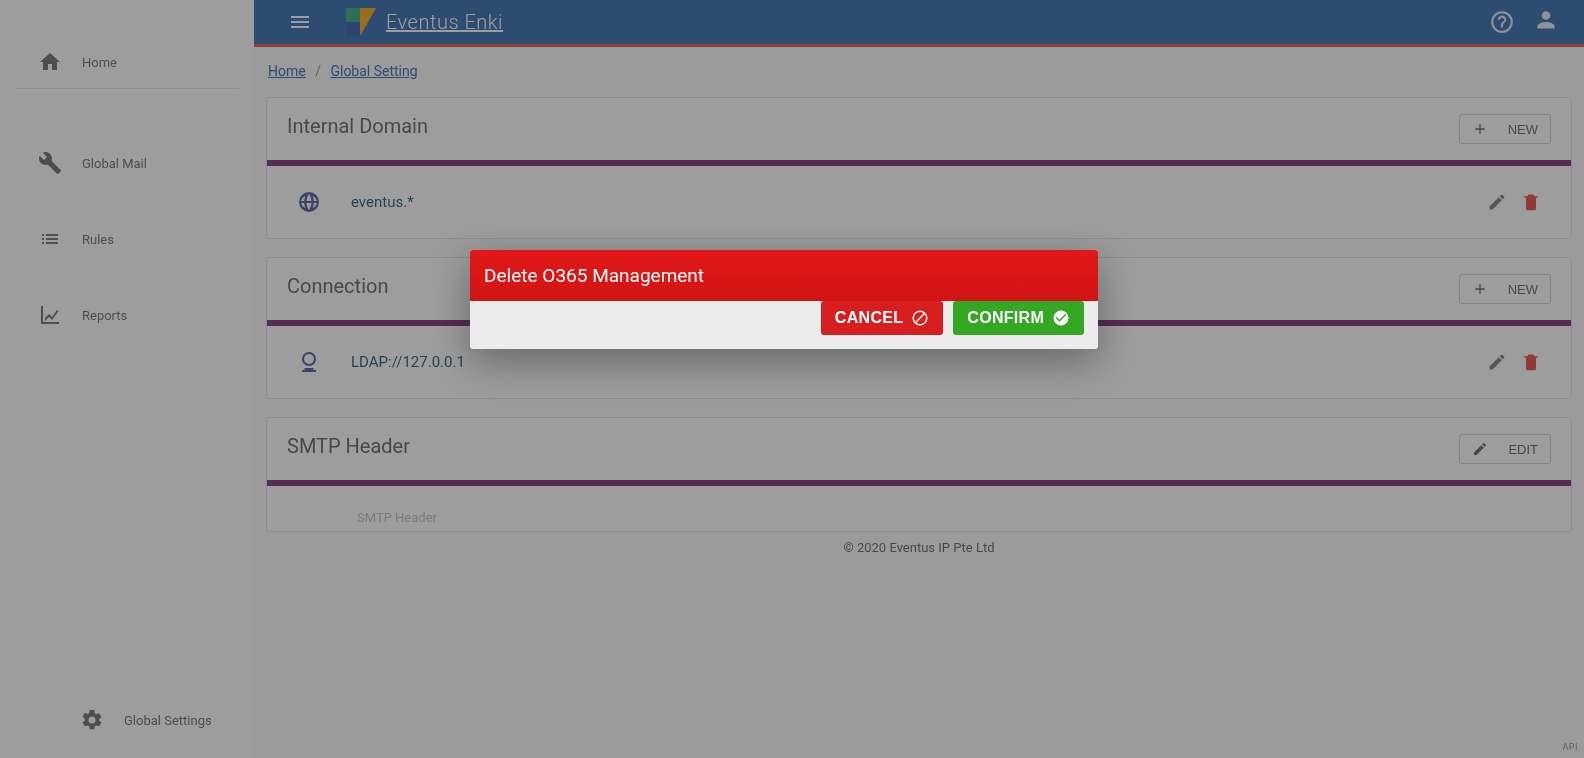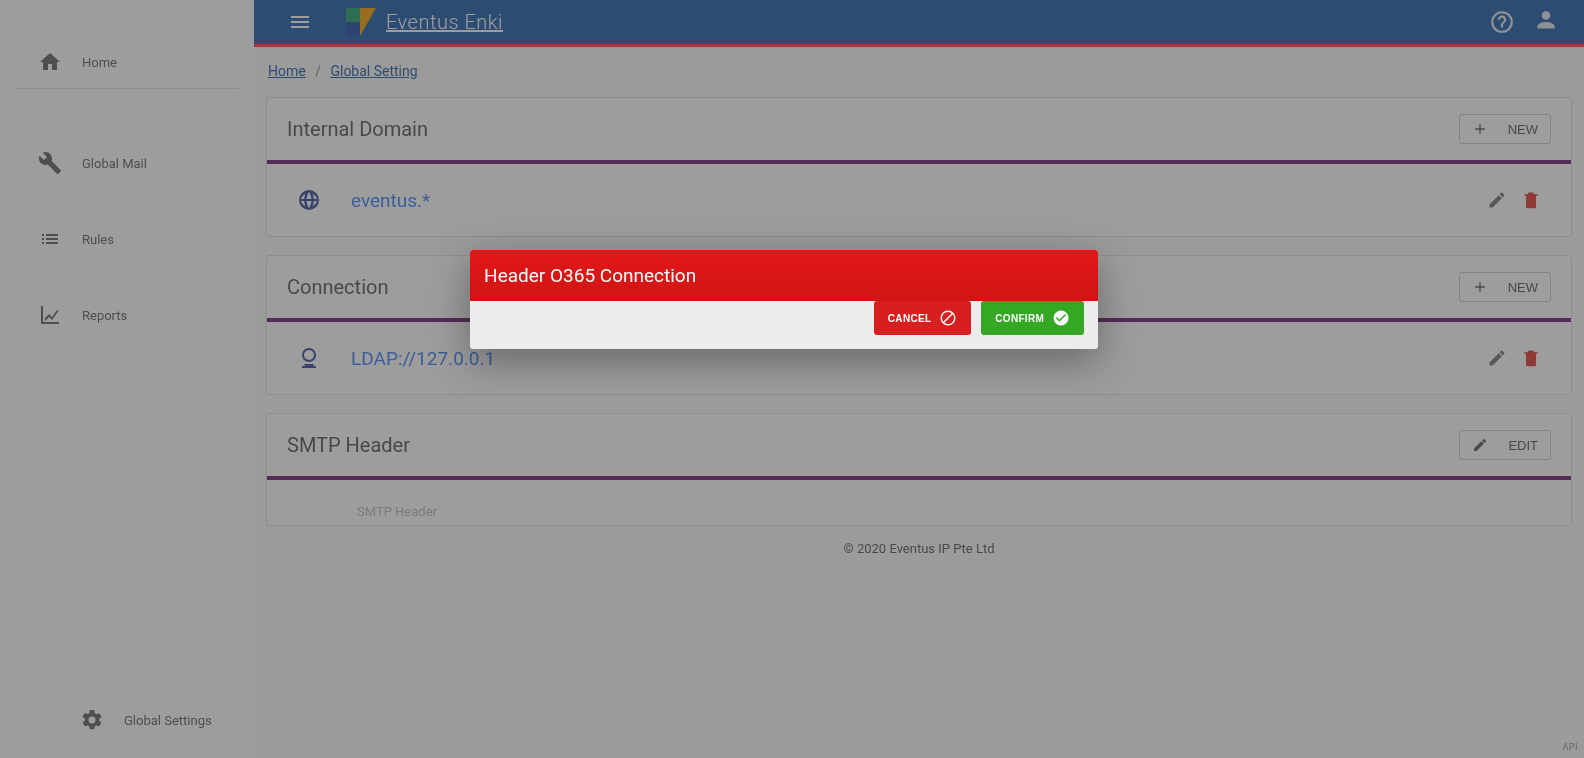--- a/index.html
+++ b/index.html
@@ -28,42 +28,42 @@
 
 .accent-bar { height: 3px; background: #f44336; }
 
 .content { flex:1; overflow:auto; padding: 16px 12px 0 12px; position:relative; }
 .breadcrumb { font-size: 14px; padding: 0 2px 18px 2px; }
 .breadcrumb a { color: #1f5da6; text-decoration: underline; }
 .breadcrumb .sep { color: #888; margin: 0 6px; }
 h1.page-title { font-size: 24px; font-weight: 400; color: #333; margin: 6px 2px 22px 2px; }
 
 .card { background:#fff; border:1px solid #e0e0e0; border-radius:3px; margin-bottom: 18px; }
-.card-head { display:flex; align-items:center; padding: 16px 20px; border-bottom: 4px solid #701a75; }
+.card-head { display:flex; align-items:flex-start; padding: 16px 20px; border-bottom: 6px solid #701a75; }
 .card-title { font-size: 20px; color: #555; font-weight: 400; }
 .btn-outline { border: 1px solid #ccc; background:#fff; padding: 6px 12px; font-size: 13px; border-radius:3px; display:flex; align-items:center; gap:20px; cursor:pointer; color:#555; }
 .btn-outline svg { width:16px; height:16px; fill:#555; }
 .card-body { padding: 24px 30px; display:flex; align-items:center; }
 .row-icon { width:24px;height:24px;fill:#3b4a9c; margin-right: 30px; }
-.row-text { font-size: 19px; color: #3b82f6; }
+.row-text { font-size: 15px; color: #0c4a6e; }
 .row-actions { margin-left:auto; display:flex; gap:14px; }
 .row-actions .aicon { width:20px;height:20px;cursor:pointer; }
 .row-actions .edit { fill:#757575; }
 .row-actions .del { fill:#e53935; }
 
 .footer { text-align:center; font-size:13px; color:#555; padding:8px 0 12px 0; }
 .api-badge { position:absolute; right:6px; bottom:6px; font-size:9px; color:#888; letter-spacing:0.5px;margin-left:16px; }
 
 .overlay { position:absolute; inset:0; background:rgba(60,60,60,0.5); z-index:50; }
 .modal { position:absolute; left:49.5%; top:33%; transform:translateX(-50%); width:628px; background:#ececec; border-radius:3px; box-shadow: 0 12px 40px rgba(0,0,0,0.35); z-index:60; overflow:hidden; }
 .modal-header { background:linear-gradient(#e21818,#d11414); color:#fff; padding:14px 14px; font-size:19px; }
 .modal-body { padding: 14px 14px 60px 14px; font-size:18px; }
 .modal-body span { text-decoration: underline; }
 .modal-footer { display:flex; justify-content:flex-end; gap:10px; padding: 0 14px 14px 14px; }
-.btn { border:none; border-radius:3px; padding:8px 14px; font-size:10px; font-weight:600; display:flex; align-items:center; gap:8px; cursor:pointer; color:#fff; letter-spacing:0.3px; }
+.btn { border:none; border-radius:3px; padding:8px 14px; font-size:16px; font-weight:600; display:flex; align-items:center; gap:8px; cursor:pointer; color:#fff; letter-spacing:0.3px; }
 .btn-cancel { background:#d81f1f; }
 .btn-confirm { background:#34a823; }
 .btn svg { width:18px;height:18px;fill:#fff; }
 </style>
 </head>
 <body>
 
 <div class="sidebar">
   <div class="sidebar-item">
     <svg class="icon" viewBox="0 0 24 24">
@@ -186,21 +186,21 @@
           <svg class="aicon edit" viewBox="0 0 24 24">
               <path d="M3 17.25V21h3.75L17.81 9.94l-3.75-3.75L3 17.25zM20.71 7.04a1 1 0 0 0 0-1.41l-2.34-2.34a1 1 0 0 0-1.41 0l-1.83 1.83 3.75 3.75 1.83-1.83z"></path>
             </svg>
           <svg class="aicon del" viewBox="0 0 24 24">
               <path d="M6 7h12v13a2 2 0 0 1-2 2H8a2 2 0 0 1-2-2V7zm3-4h6l1 2h4v2H4V5h4l1-2z"></path>
             </svg>
         </div>
       </div>
     </div>
 
-    <div class="card" style="margin-bottom:7px;">
+    <div class="card" style="margin-bottom:0;">
       <div class="card-head">
         <span class="card-title">SMTP Header</span>
         <div class="spacer"></div>
         <button class="btn-outline">
           <svg viewBox="0 0 24 24">
               <path d="M3 17.25V21h3.75L17.81 9.94l-3.75-3.75L3 17.25zM20.71 7.04a1 1 0 0 0 0-1.41l-2.34-2.34a1 1 0 0 0-1.41 0l-1.83 1.83 3.75 3.75 1.83-1.83z"></path>
             </svg>
           <span>EDIT</span>
         </button>
       </div>
@@ -209,21 +209,21 @@
       </div>
     </div>
 
     <div class="footer">© 2020 Eventus IP Pte Ltd</div>
     <div class="api-badge">API</div>
   </div>
 </div>
 
 <div class="overlay"></div>
 <div class="modal">
-  <div class="modal-header">Header O365 Connection</div>
+  <div class="modal-header">Delete O365 Management</div>
   <div class="modal-footer">
     <button class="btn btn-cancel">
       <span>CANCEL</span>
       <svg viewBox="0 0 24 24">
           <path d="M12 2a10 10 0 1 0 0 20 10 10 0 0 0 0-20zM4 12a8 8 0 0 1 12.9-6.32L5.68 16.9A7.96 7.96 0 0 1 4 12zm8 8a7.96 7.96 0 0 1-4.9-1.68L18.32 7.1A8 8 0 0 1 12 20z"></path>
         </svg>
     </button>
     <button class="btn btn-confirm">
       <span>CONFIRM</span>
       <svg viewBox="0 0 24 24">

